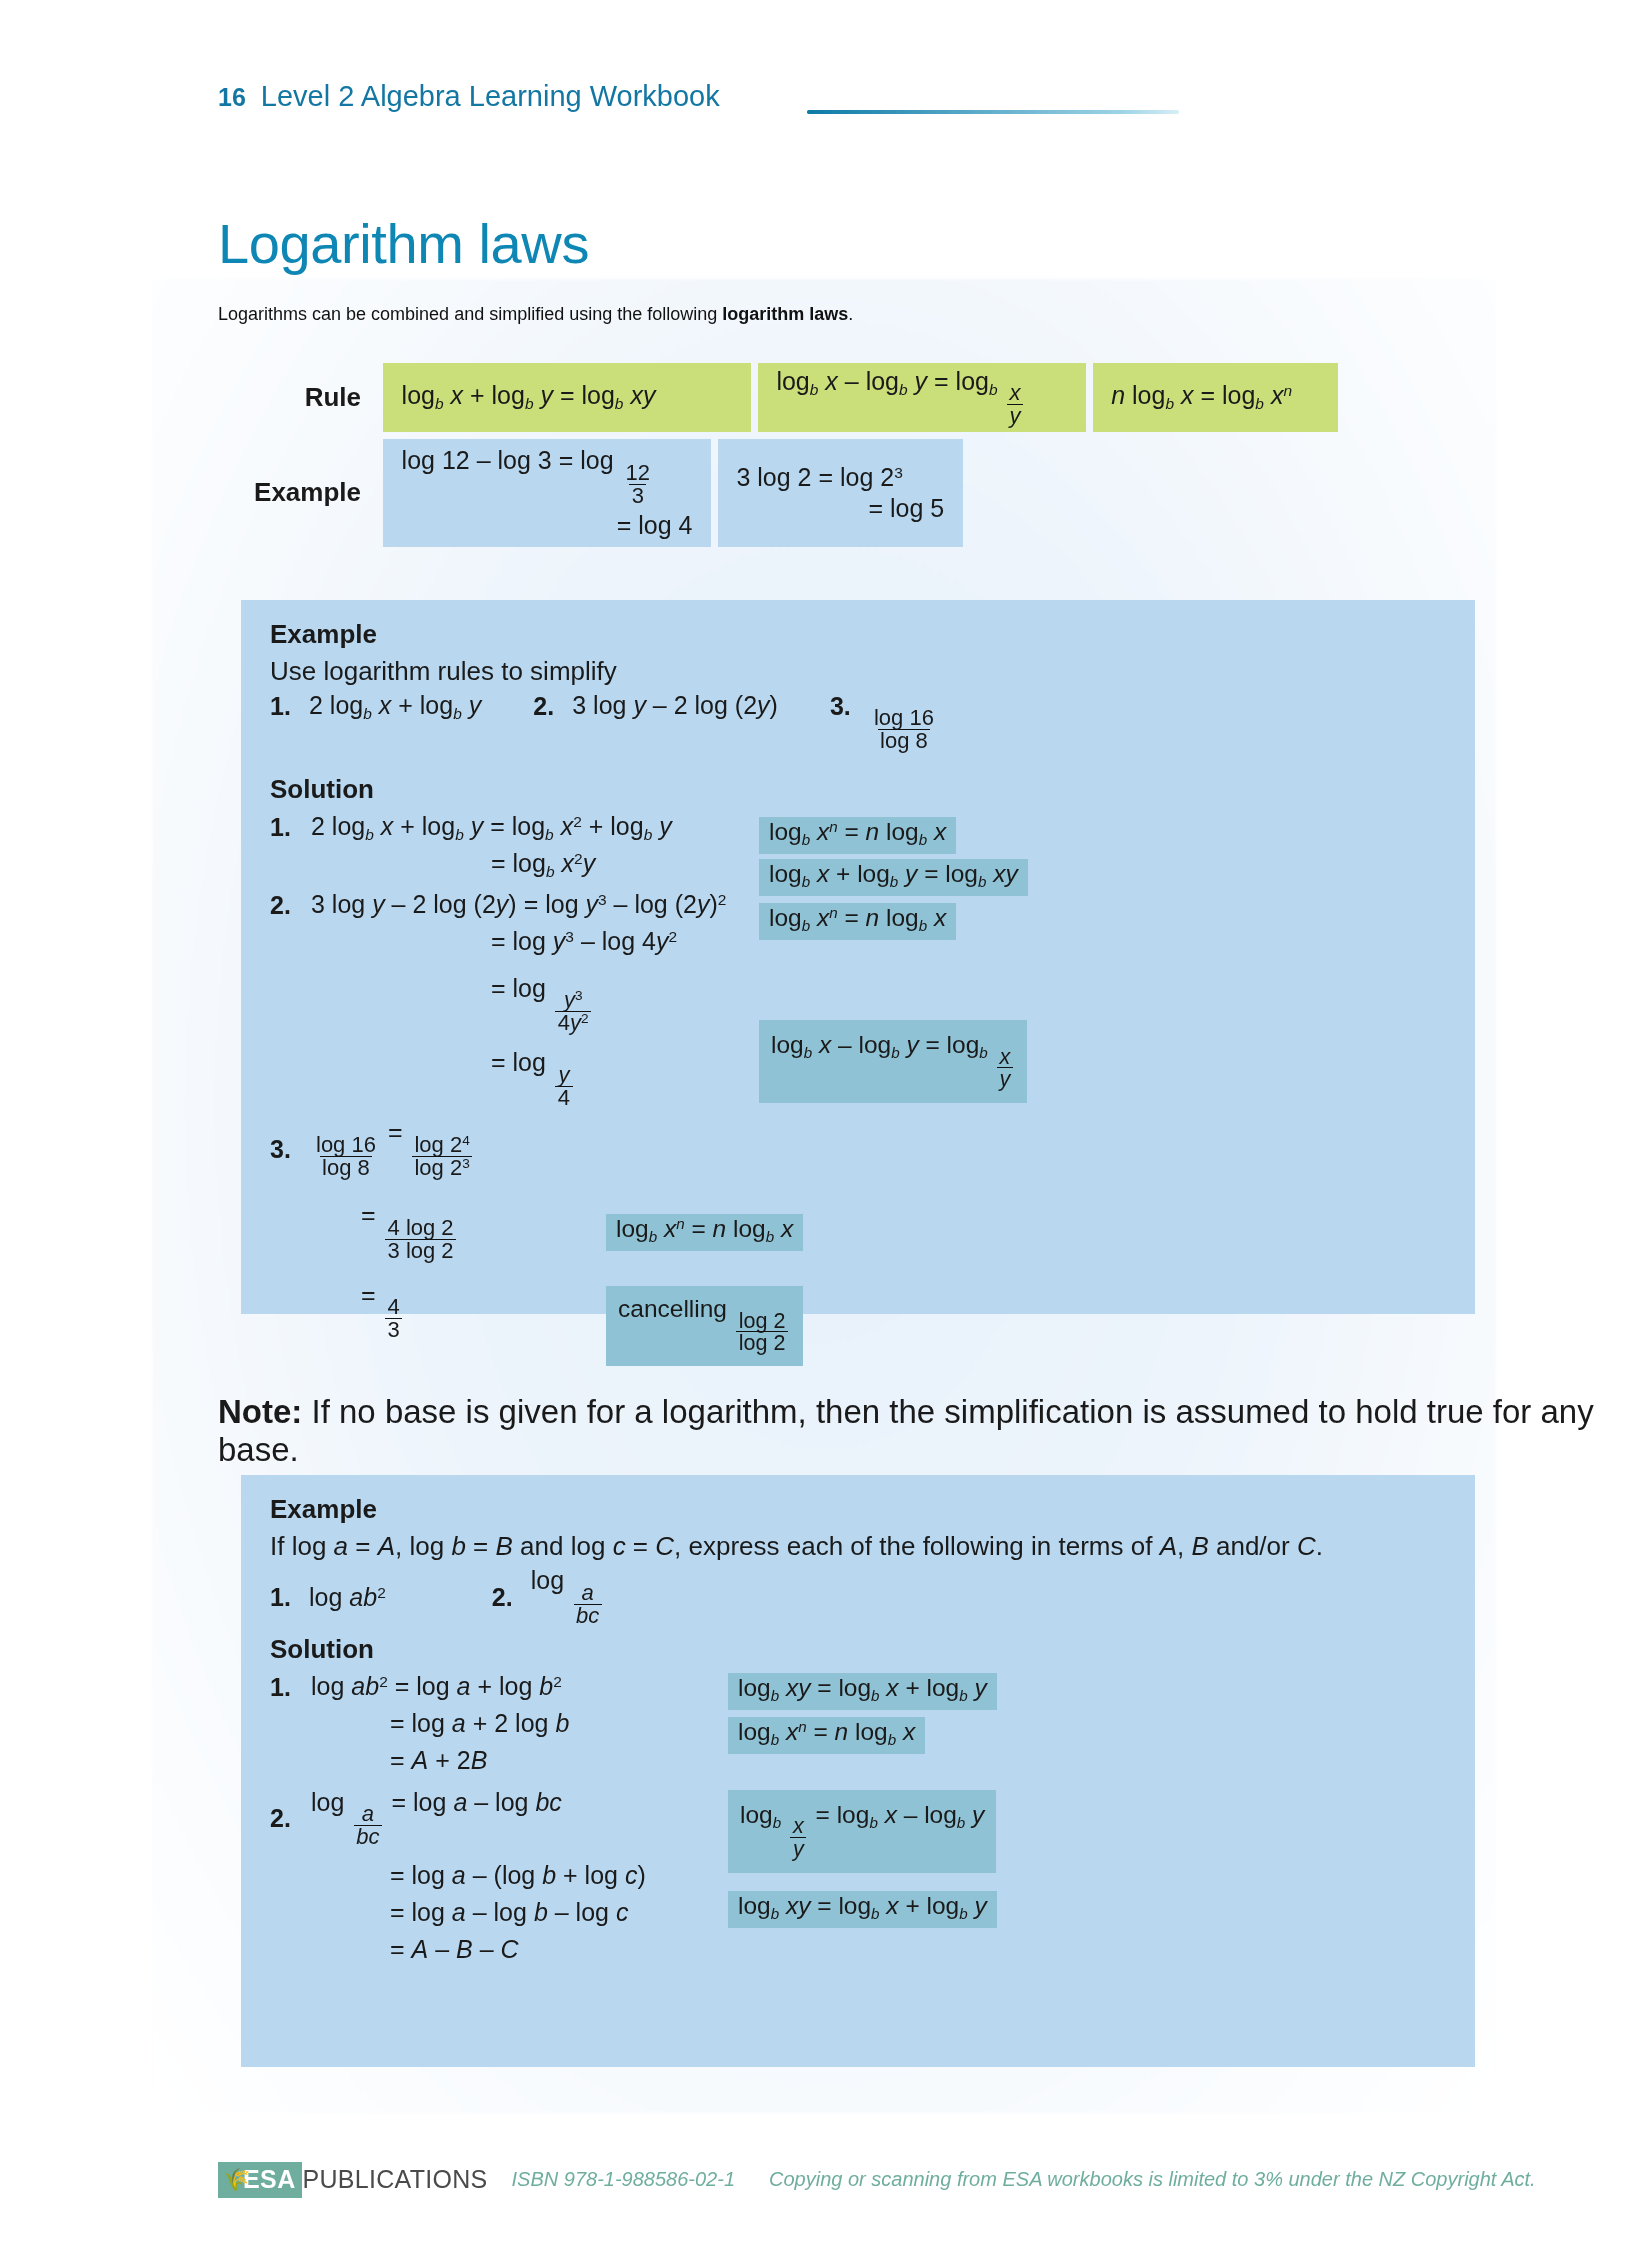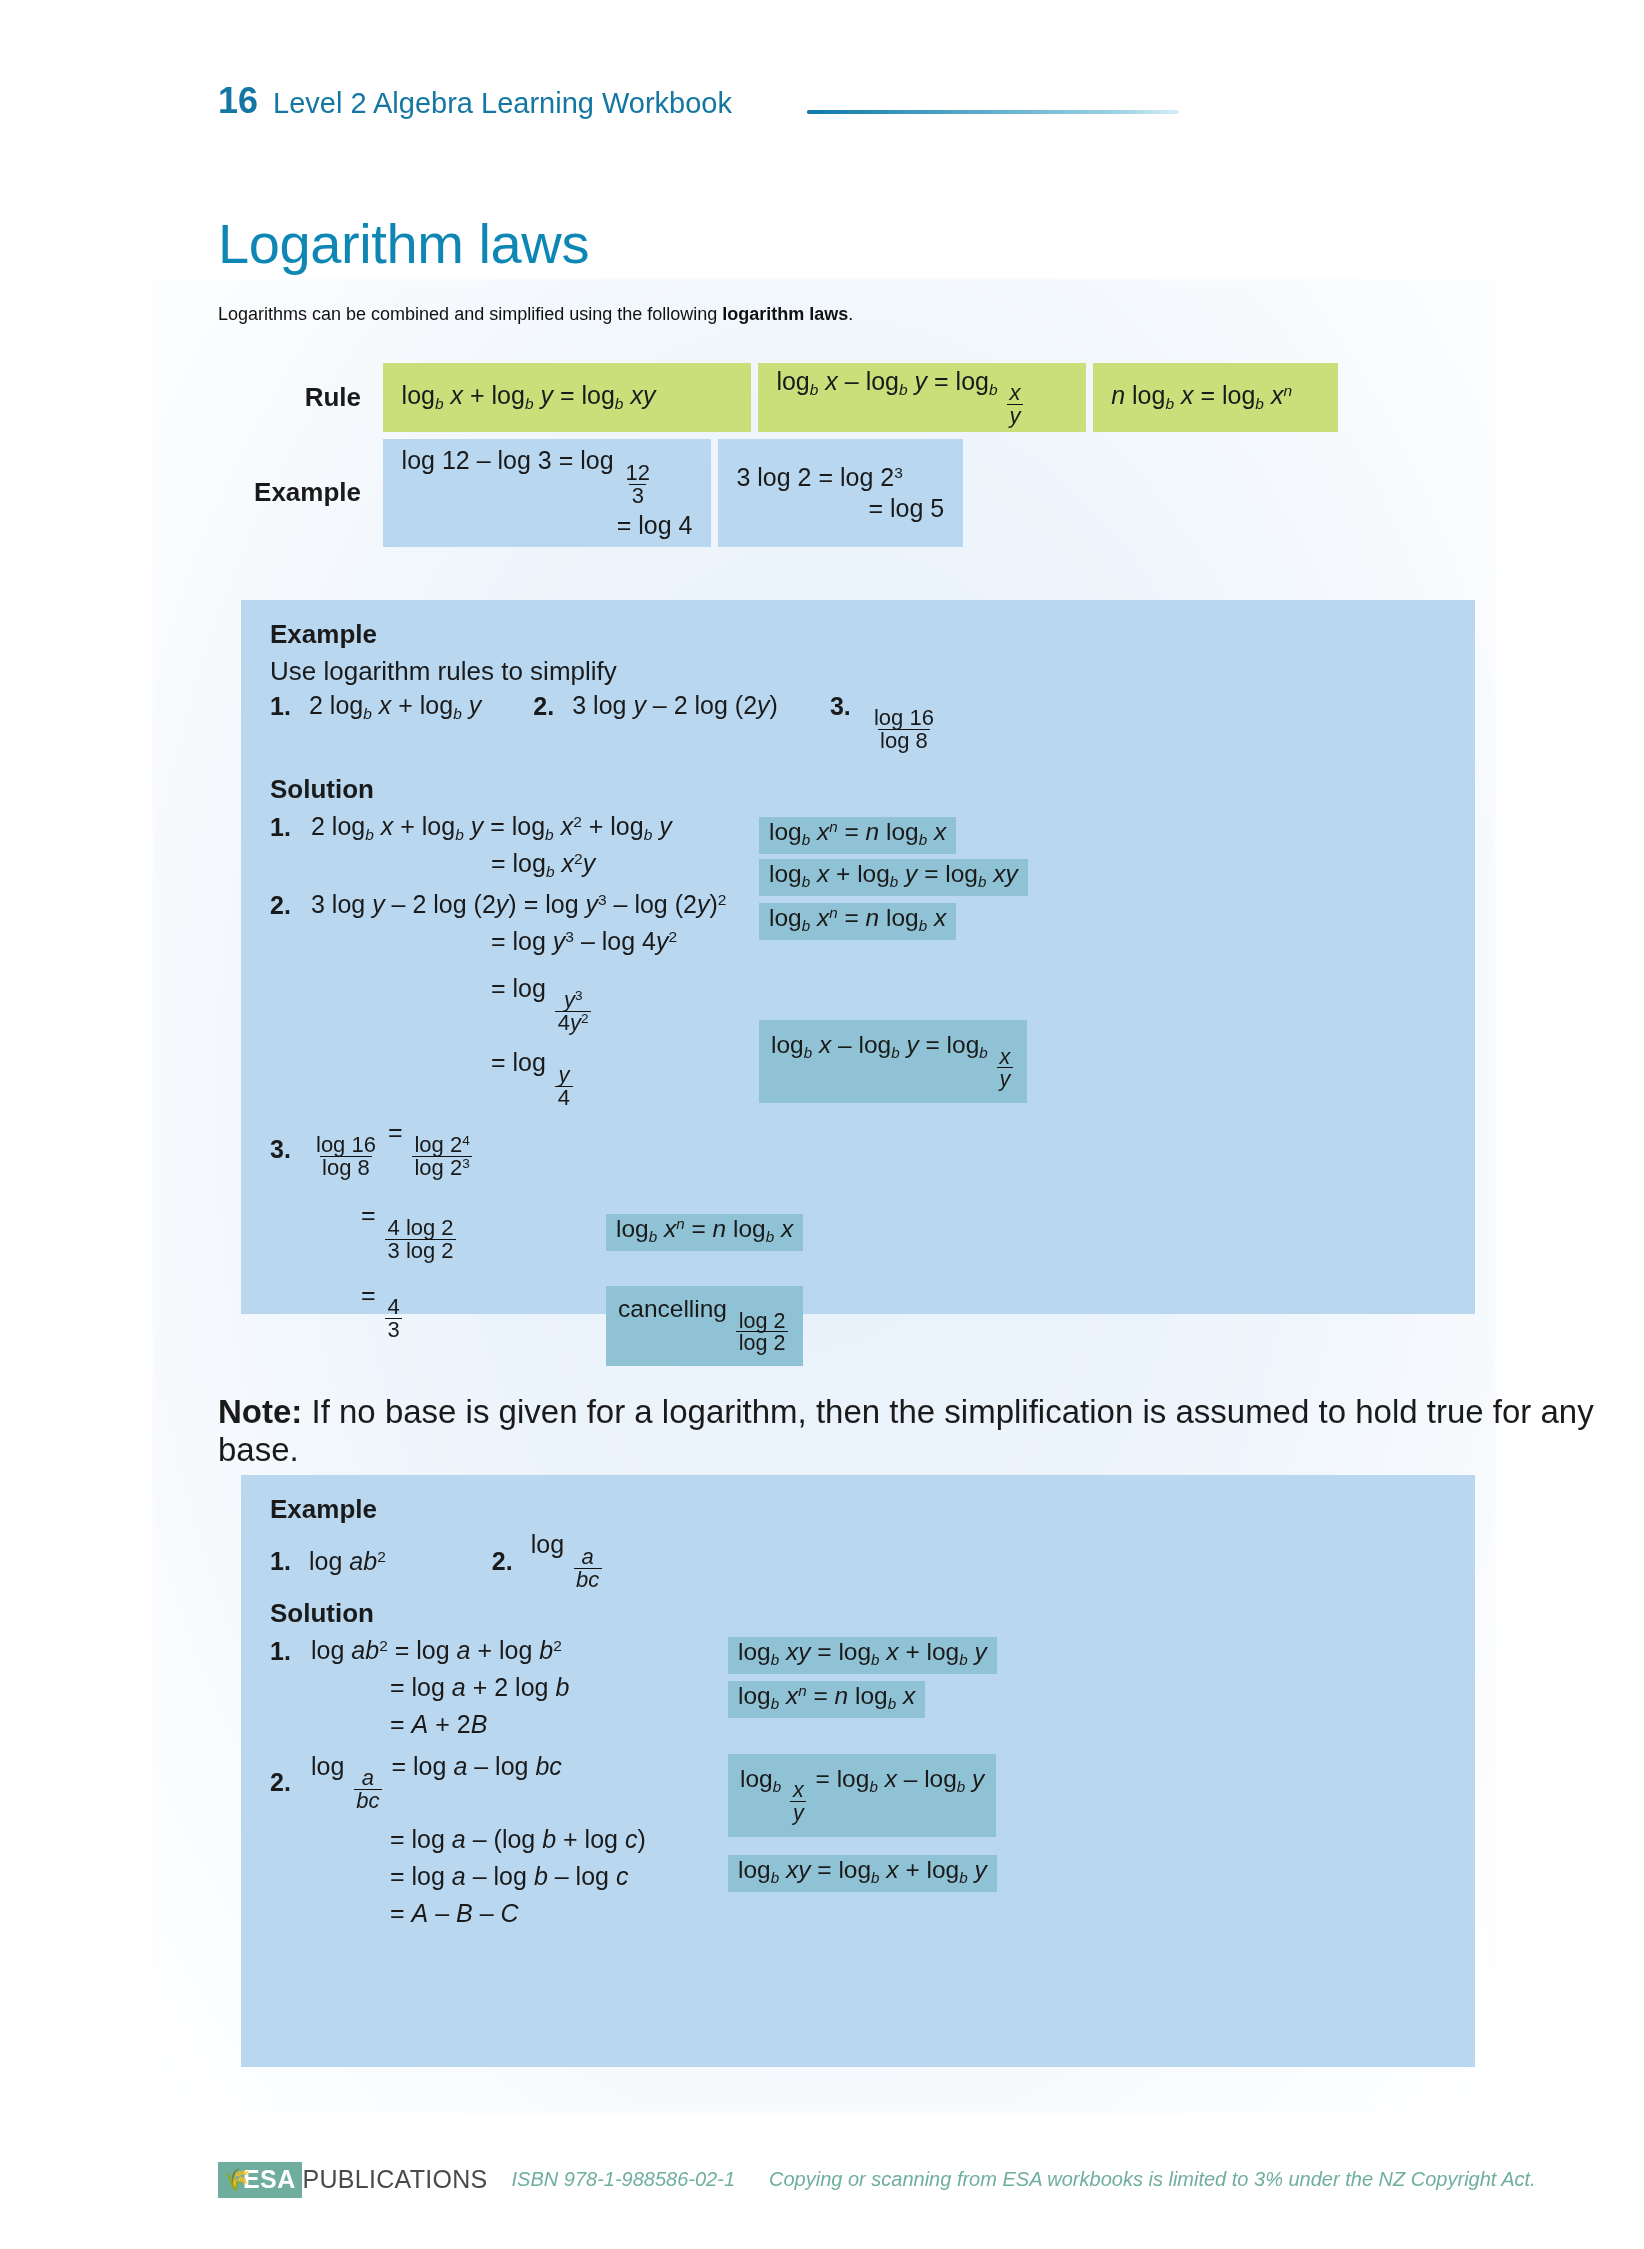--- a/index.html
+++ b/index.html
@@ -8,21 +8,21 @@
     background:#ffffff;
     font-family:"Liberation Sans", sans-serif;
     color:#1a1a1a;
     position:relative;
     overflow:hidden;
   }
   .page{position:absolute;inset:0;}
 
   
   .header{position:absolute;left:218px;top:80px;display:flex;align-items:baseline;gap:15px;}
-  .header .pg{font-size:36px;font-weight:bold;color:#1477a3;}
+  .header .pg{font-size:25px;font-weight:bold;color:#1477a3;}
   .header .bk{font-size:29px;color:#1477a3;font-weight:400;}
   .header-rule{
     position:absolute;left:807px;top:110px;width:372px;height:4.2px;
     background:linear-gradient(to right,#0d7ba8,#9fd4e6 85%,#d8eef6);
     border-radius:1.7px;
   }
 
   
   .title{
     position:absolute;left:218px;top:211px;
@@ -277,20 +277,21 @@
     </div>
   </div>
 
   <div class="note">
     <b>Note:</b><span> If no base is given for a logarithm, then the simplification is assumed to hold true for any base.</span>
   </div>
 
   <div class="exbox" id="example-box-2">
 
     <div class="hd">Example</div>
+    <div class="plain">If log <i>a</i> = <i>A</i>, log <i>b</i> = <i>B</i> and log <i>c</i> = <i>C</i>, express each of the following in terms of <i>A</i>, <i>B</i> and/or <i>C</i>.</div>
 
     <div class="qrow" style="align-items:center;min-height:56px;">
       <span class="qn">1.</span>
       <span class="math qbody" style="margin-right:106px;">log <i>ab</i><span class="sup">2</span></span>
       <span class="qn">2.</span>
       <span class="math qbody">log <span class="frac">
             <span class="num"><i>a</i></span>
             <span class="den"><i>bc</i></span>
           </span></span>
     </div>

